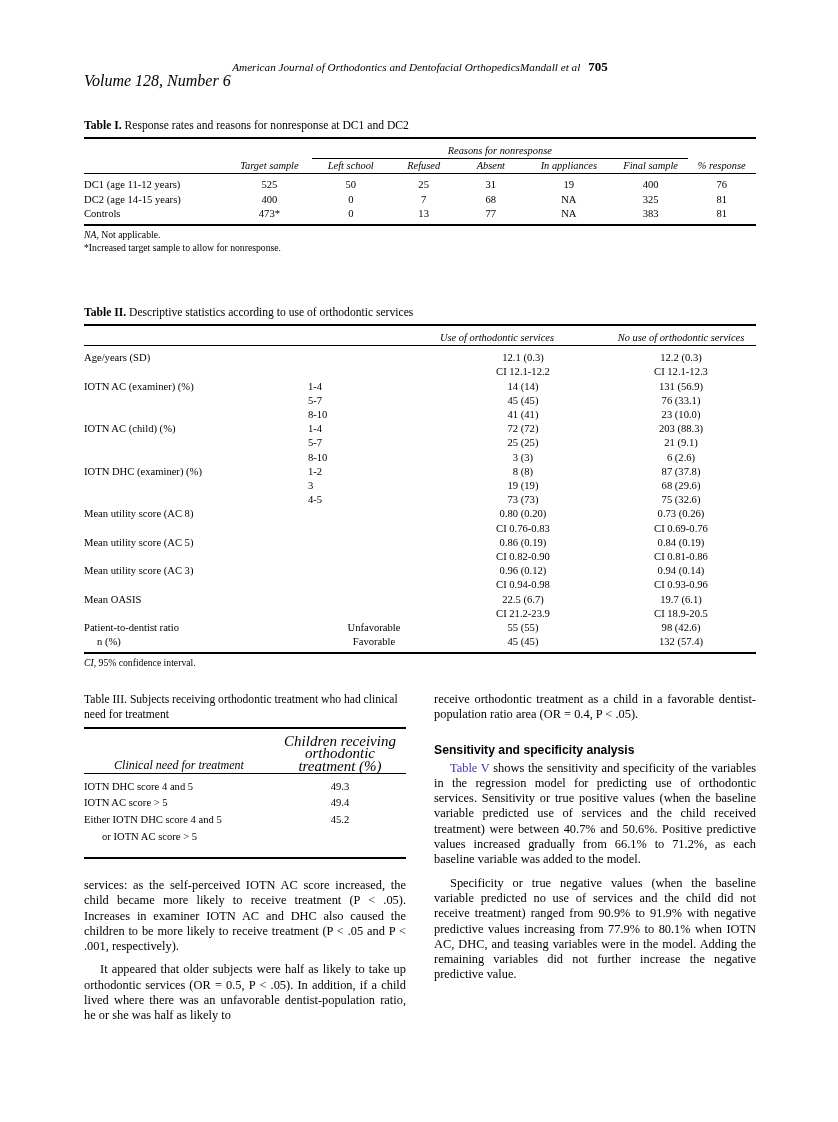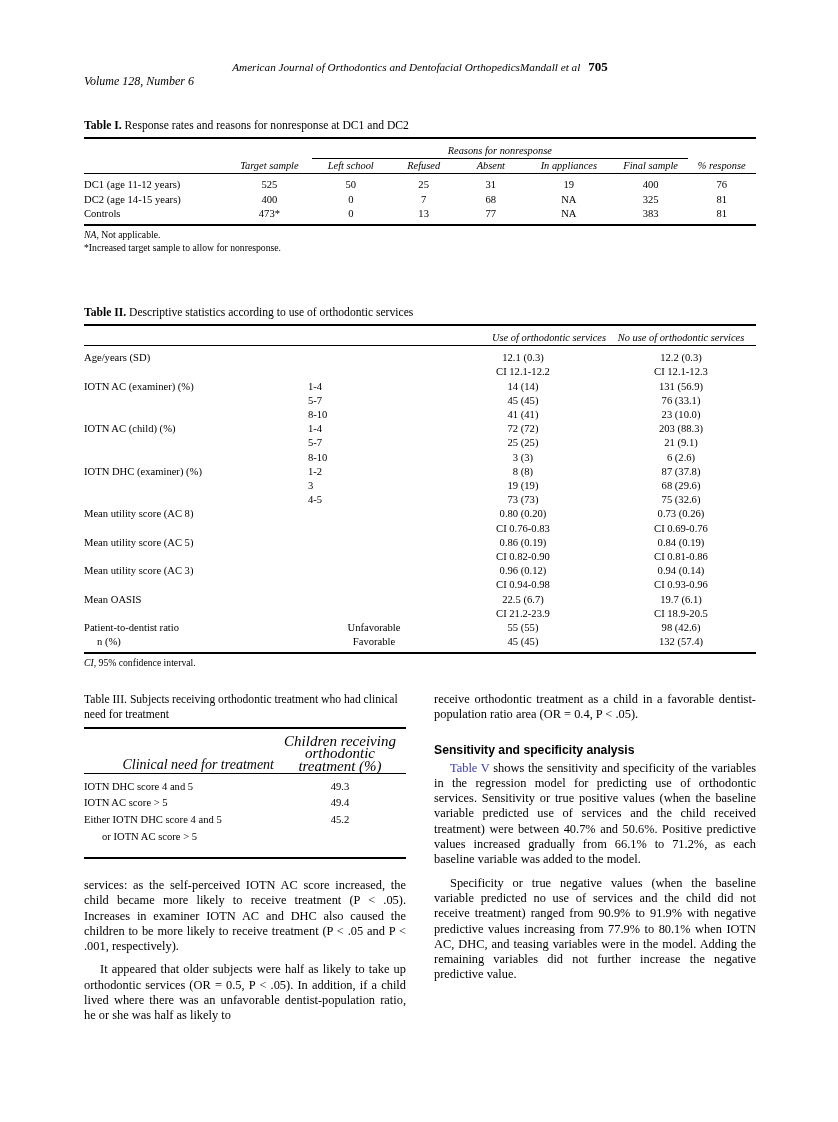--- a/index.html
+++ b/index.html
@@ -39,21 +39,21 @@
   }
   .runhead-left { white-space: nowrap; }
   .runhead-right { display: flex; align-items: baseline; gap: 8px; white-space: nowrap; }
   .folio {
     font-style: normal;
     font-weight: bold;
     font-size: 13px;
   }
   .runhead-vol {
     font-style: italic;
-    font-size: 12px;
+    font-size: 16px;
     line-height: 14px;
   }
 
   
   .tbl-caption {
     font-size: 11.6px;
     line-height: 15px;
     margin-bottom: 4px;
   }
   .tbl-caption .tbl-label {
@@ -142,22 +142,22 @@
   #table3 .c-need { width: 190px; text-align: left; }
   #table3 .c-val  { width: 132px; text-align: center; }
   #table3 .hdr2 {
     font-style: italic;
     font-size: 15px;
     line-height: 12.6px;
     text-align: center;
   }
   #table3 .hdr1 {
     font-style: italic;
-    font-size: 14px;
-    text-align: right;
+    font-size: 12px;
+    text-align: center;
     vertical-align: bottom;
   }
   #table3 td.body-cell { padding-top: 1.2px; padding-bottom: 1.2px; }
   .tbl3-caption {
     font-size: 11.6px;
     line-height: 15.4px;
     margin-bottom: 4px;
   }
 
   
@@ -295,21 +295,21 @@
           <col class="c-use">
           <col class="c-nouse">
       </colgroup>
       <tbody>
         <tr class="rule-top">
             <td colspan="4" style="height:5px"></td>
           </tr>
         <tr class="pad-hdr">
           <td class="hdr-it"></td>
           <td class="hdr-it"></td>
-          <td class="hdr-it" style="text-align:right">Use of orthodontic services</td>
+          <td class="hdr-it" style="text-align:left">Use of orthodontic services</td>
           <td class="hdr-it" style="text-align:center">No use of orthodontic services</td>
         </tr>
         <tr class="rule-thin">
             <td colspan="4" style="height:5px"></td>
           </tr>
 
         <tr class="pad-row">
           <td>Age/years (SD)</td>
           <td></td>
           <td class="num">12.1 (0.3)</td>

